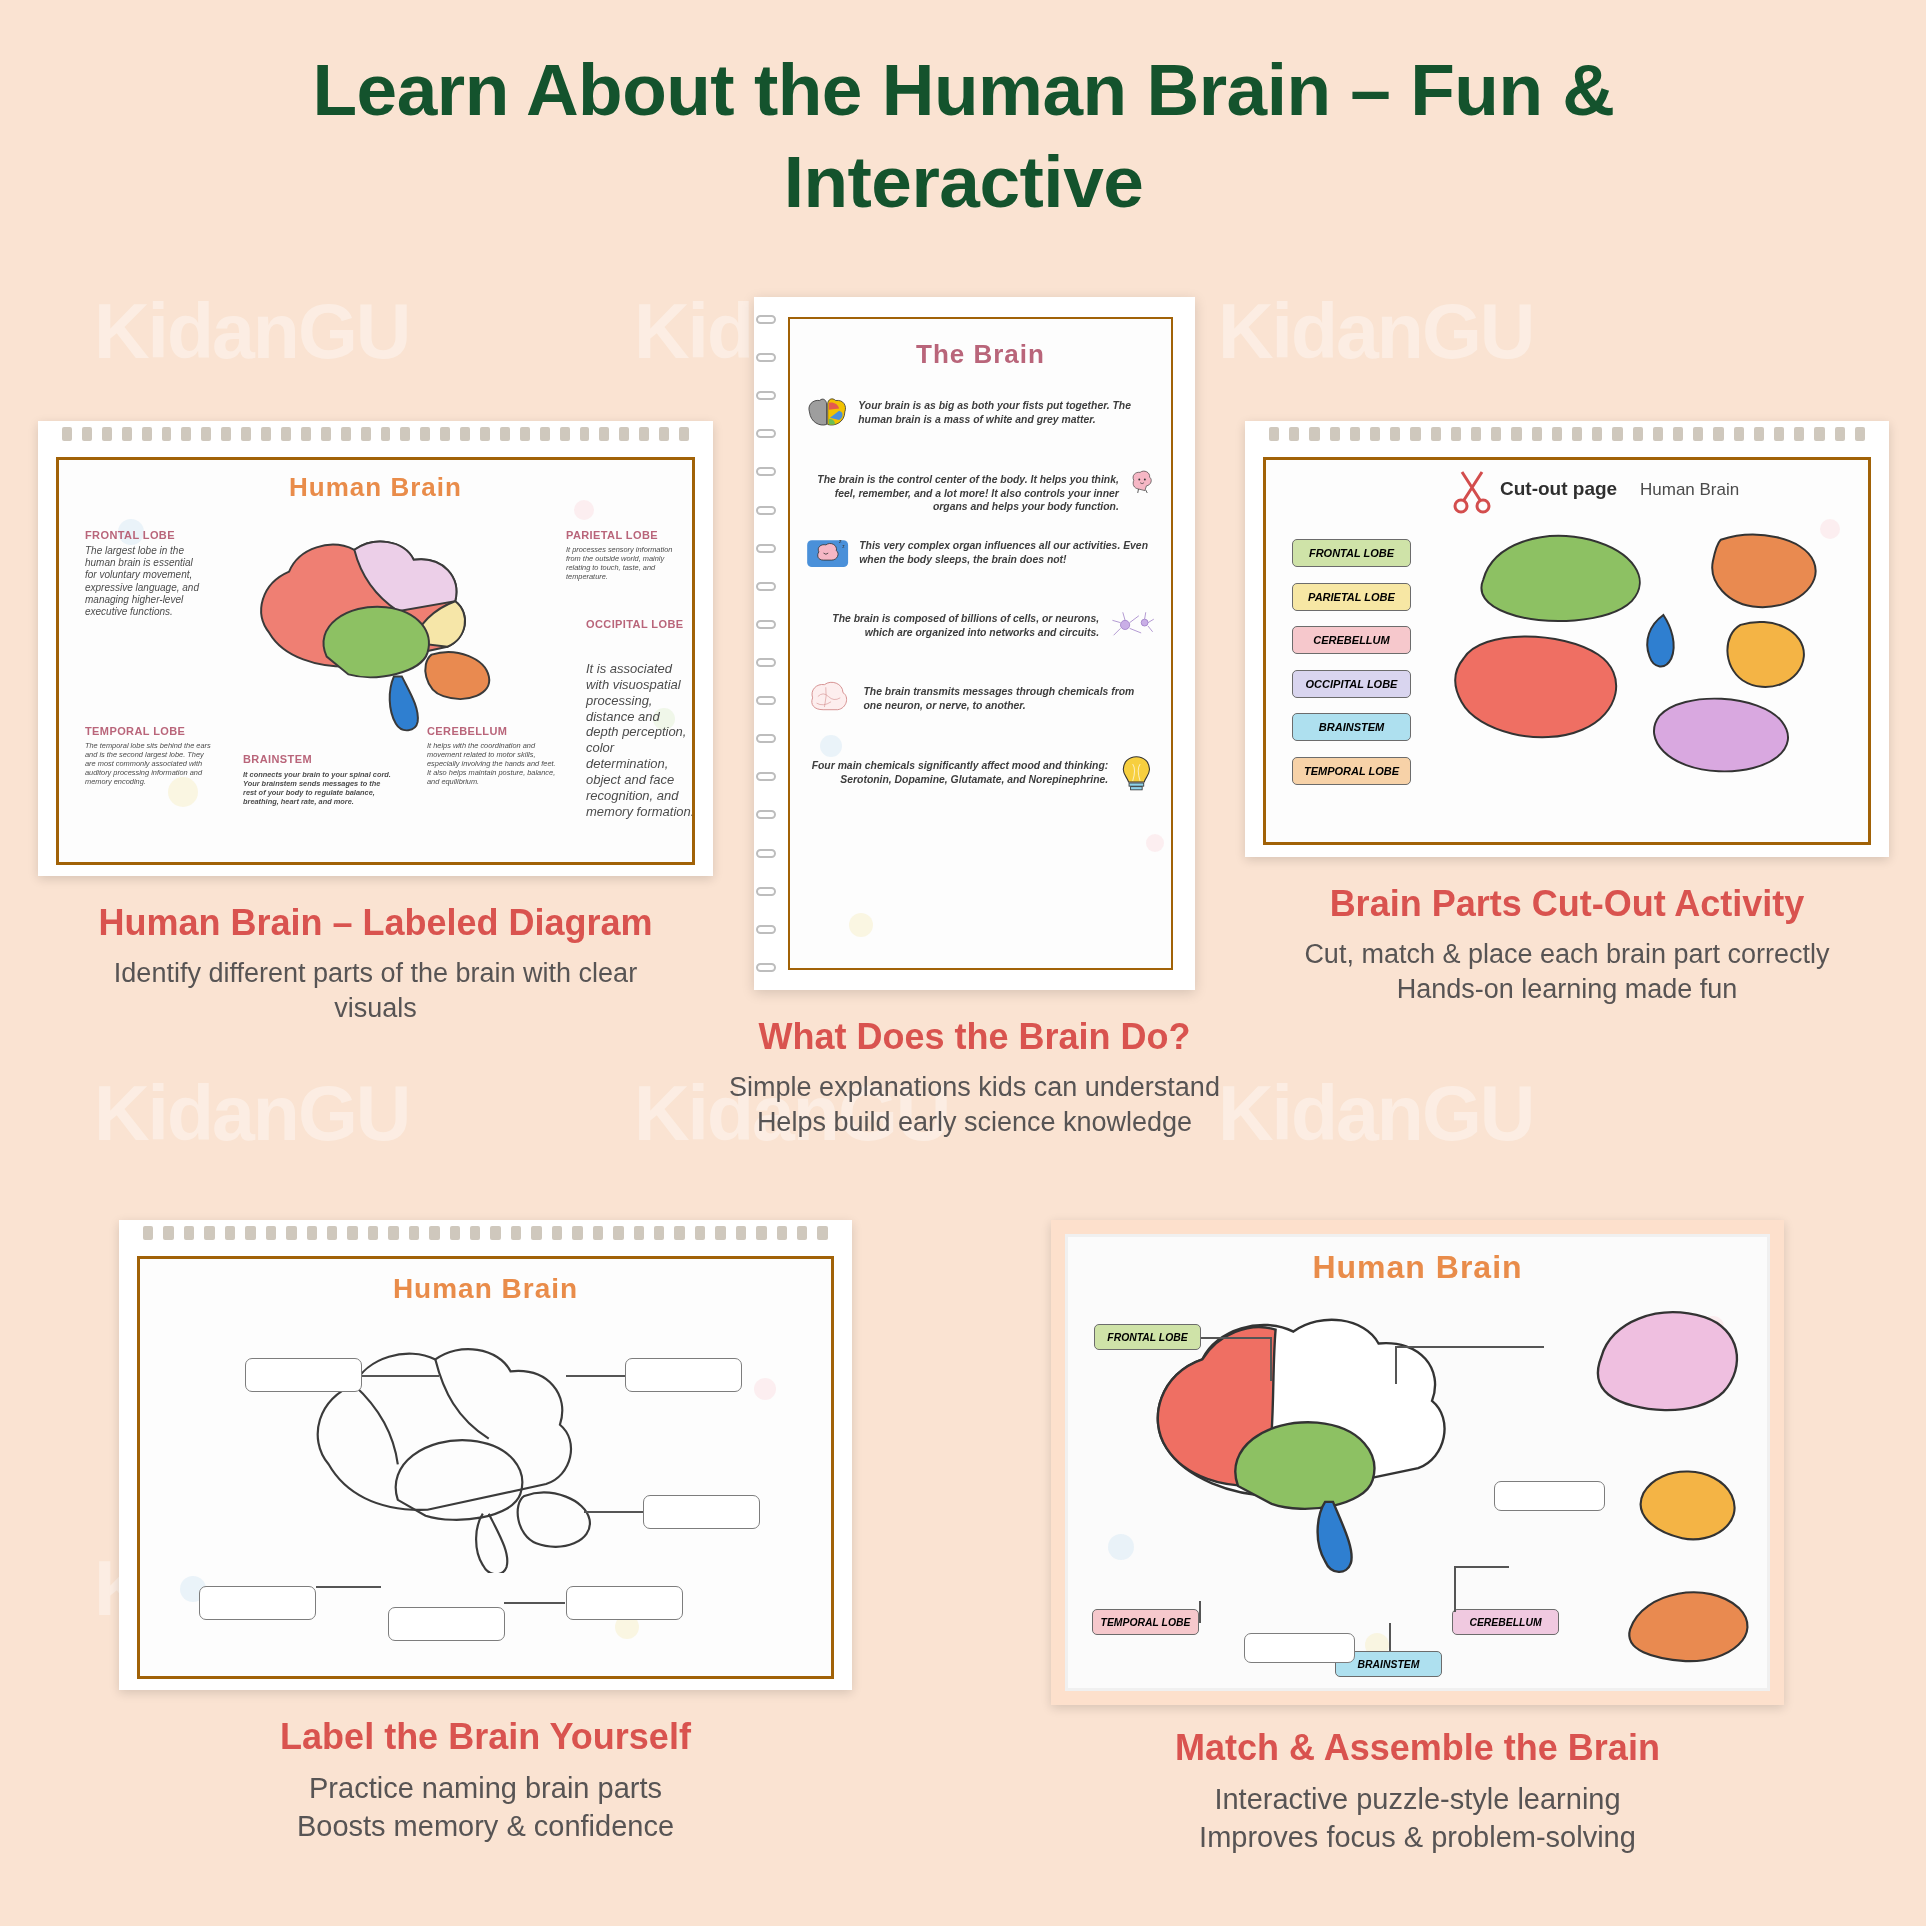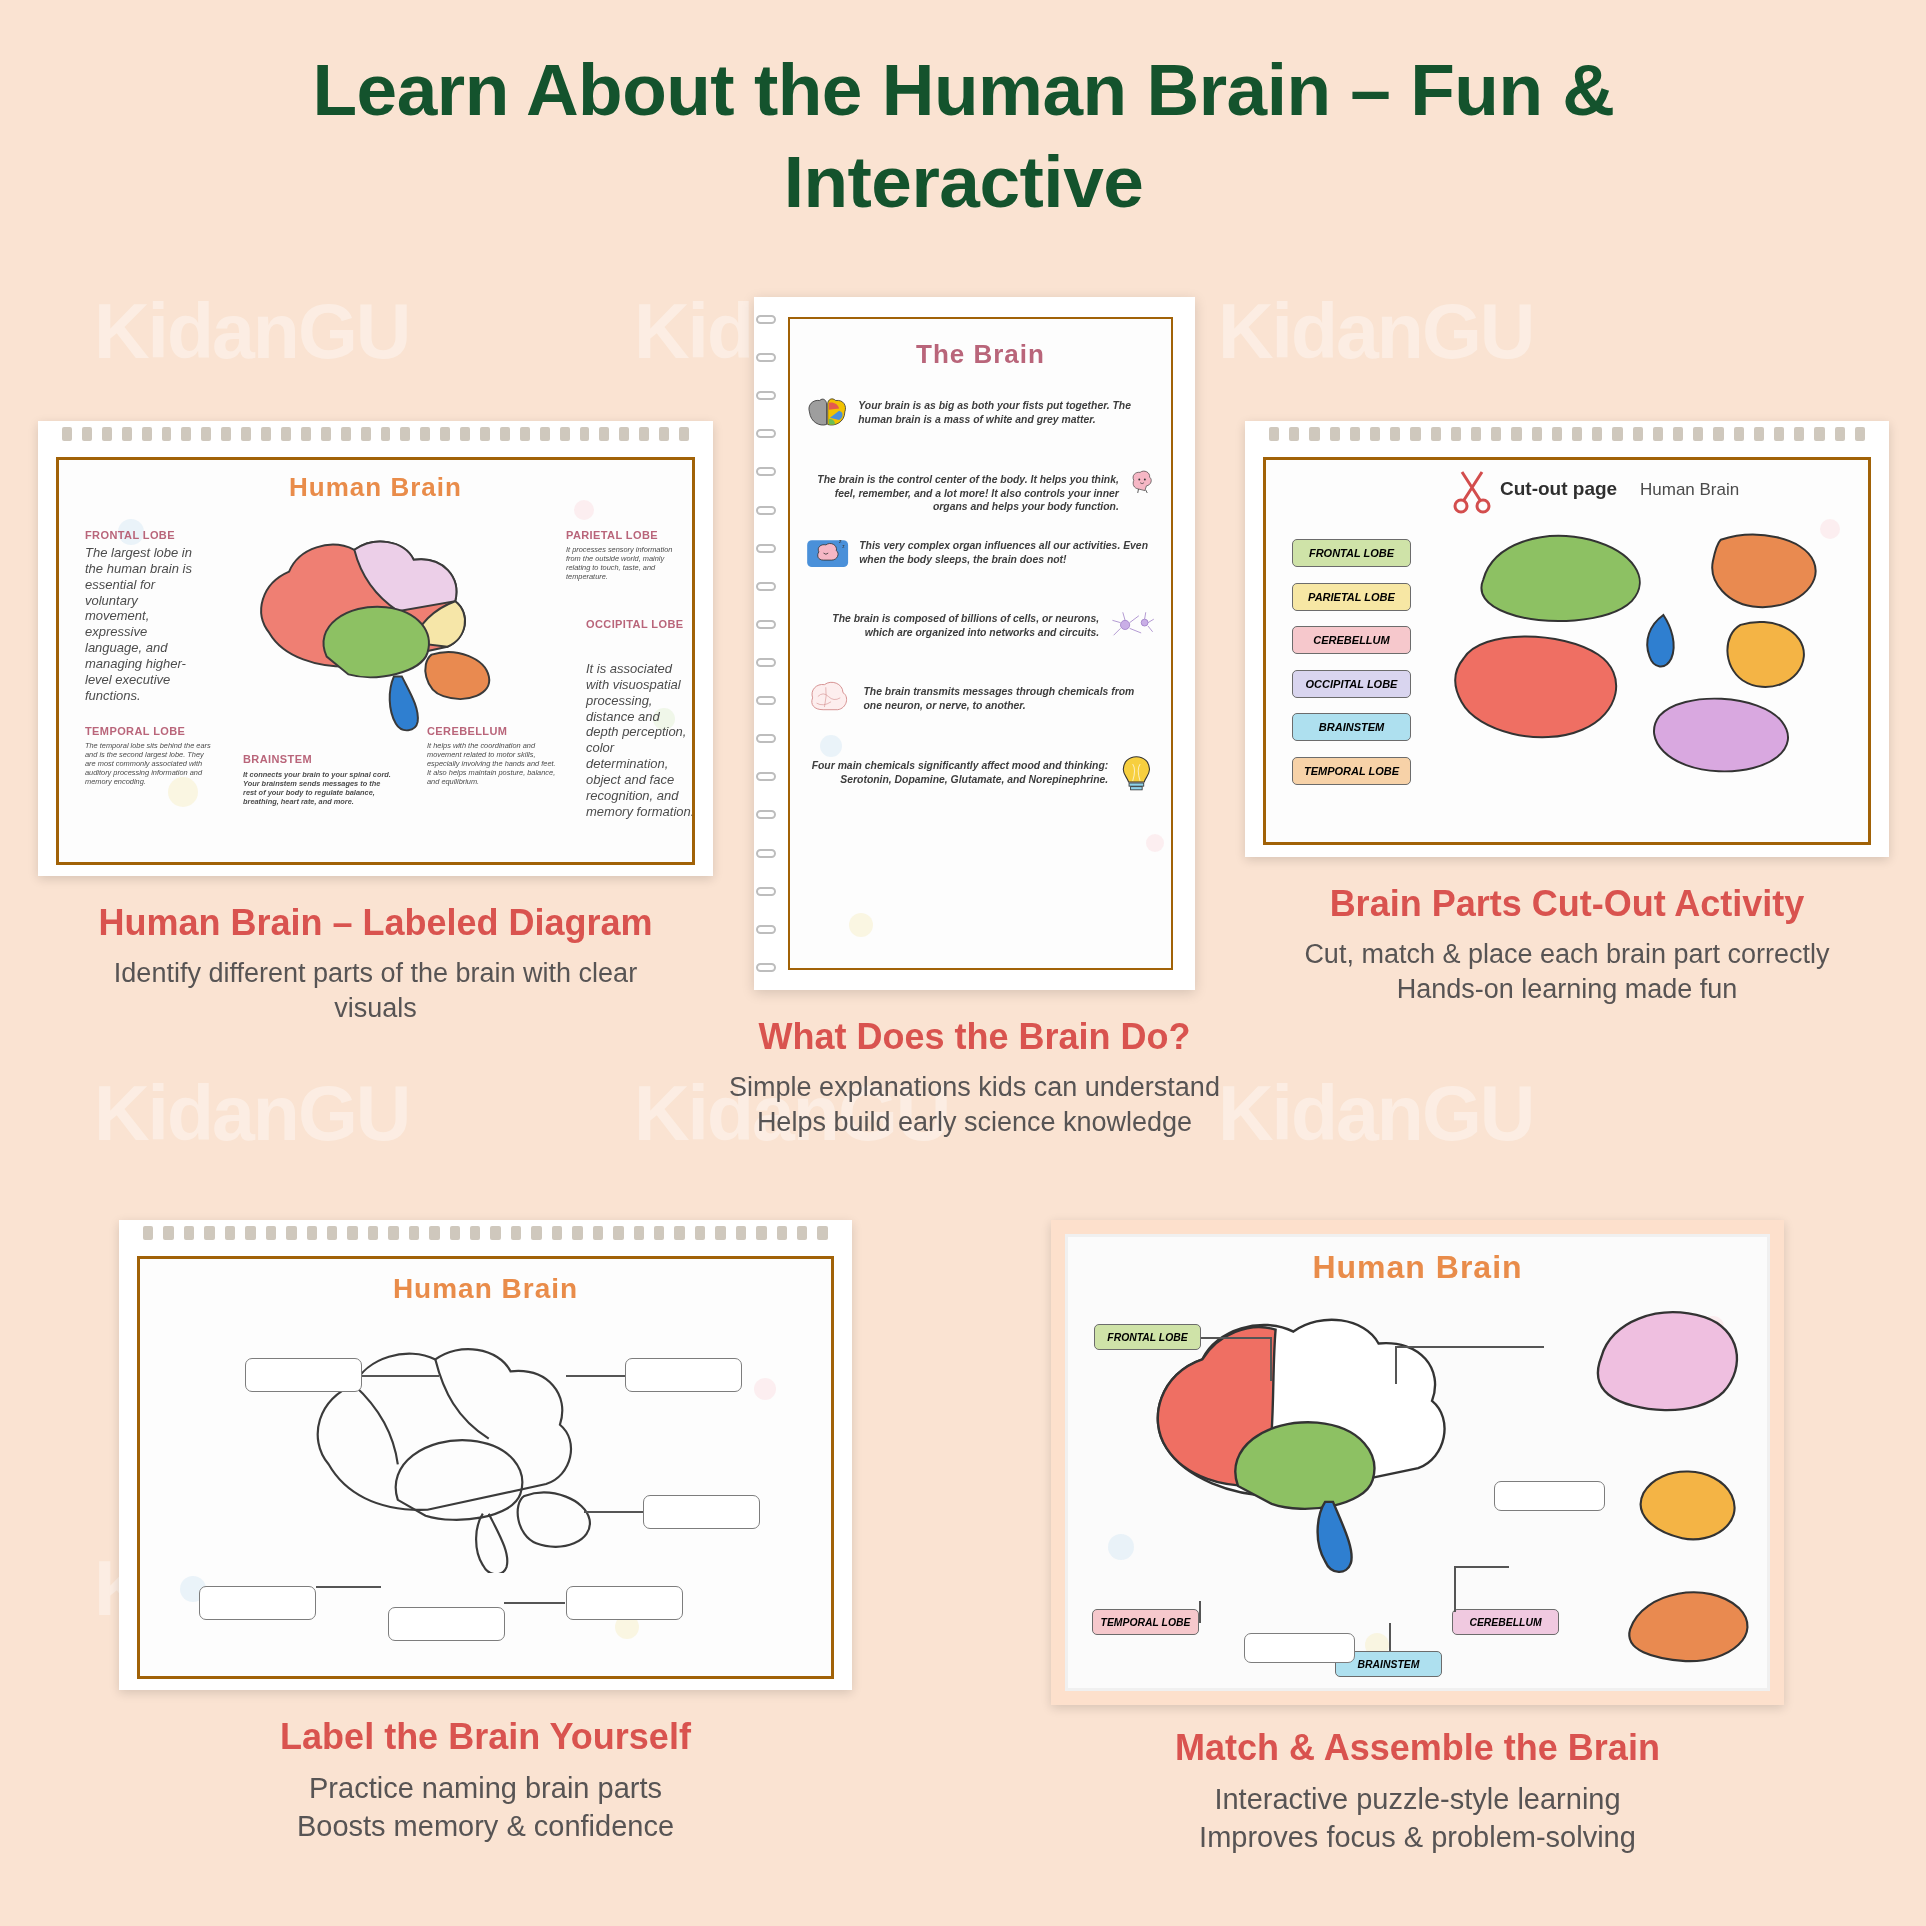--- a/index.html
+++ b/index.html
@@ -186,21 +186,21 @@
       <svg viewBox="0 0 360 230" style="position:absolute;left:149px;top:48px;width:356px;height:228px;">
         <path d="M62,126 C46,106 54,76 82,64 C92,40 124,30 148,42 C168,28 198,32 208,52 C238,48 256,70 250,94 C266,106 262,132 242,140 L150,160 C110,162 76,150 62,126 Z" fill="#ef7f73" stroke="#3a3a3a" stroke-width="2"></path>
         <path d="M148,42 C168,28 198,32 208,52 C238,48 256,70 250,94 L192,104 C168,88 154,66 148,42 Z" fill="#eccfe8" stroke="#3a3a3a" stroke-width="2"></path>
         <path d="M250,94 C266,106 262,132 242,140 L208,136 C212,118 228,102 250,94 Z" fill="#f6e6a8" stroke="#3a3a3a" stroke-width="2"></path>
         <path d="M120,150 C106,120 140,96 180,100 C214,104 228,126 222,146 C216,166 170,176 142,168 Z" fill="#8dc163" stroke="#3a3a3a" stroke-width="2"></path>
         <path d="M226,148 C252,140 280,152 284,170 C288,188 262,198 238,190 C220,184 214,158 226,148 Z" fill="#e98a50" stroke="#3a3a3a" stroke-width="2"></path>
         <path d="M196,170 C204,186 214,202 212,216 C210,226 196,228 190,218 C182,204 182,184 188,170 Z" fill="#2f7fd0" stroke="#3a3a3a" stroke-width="2"></path>
       </svg>
 
       <div class="lbl" style="left:26px;top:69px;font-size:11px;">FRONTAL LOBE</div>
-      <div class="lbl-txt" style="left:26px;top:85px;width:114px;font-size:13px;">The largest lobe in the human brain is essential for voluntary movement, expressive language, and managing higher-level executive functions.</div>
+      <div class="lbl-txt" style="left:26px;top:85px;width:114px;font-size:10px;">The largest lobe in the human brain is essential for voluntary movement, expressive language, and managing higher-level executive functions.</div>
 
       <div class="lbl" style="left:507px;top:69px;font-size:11px;">PARIETAL LOBE</div>
       <div class="lbl-txt" style="left:507px;top:85px;width:119px;font-size:7.4px;">It processes sensory information from the outside world, mainly relating to touch, taste, and temperature.</div>
 
       <div class="lbl" style="left:527px;top:158px;font-size:11px;">OCCIPITAL LOBE</div>
       <div class="lbl-txt" style="left:527px;top:174px;width:109px;font-size:13px;margin-top:27px;">It is associated with visuospatial processing, distance and depth perception, color determination, object and face recognition, and memory formation.</div>
 
       <div class="lbl" style="left:26px;top:265px;font-size:11px;">TEMPORAL LOBE</div>
       <div class="lbl-txt" style="left:26px;top:281px;width:129px;font-size:7.4px;">The temporal lobe sits behind the ears and is the second largest lobe. They are most commonly associated with auditory processing information and memory encoding.</div>
 

